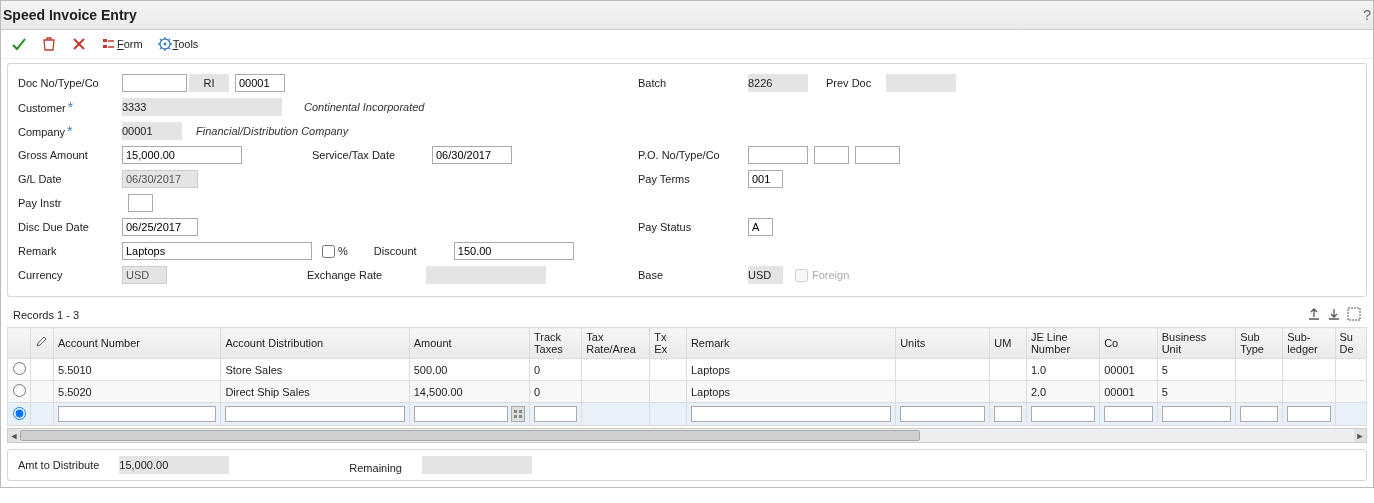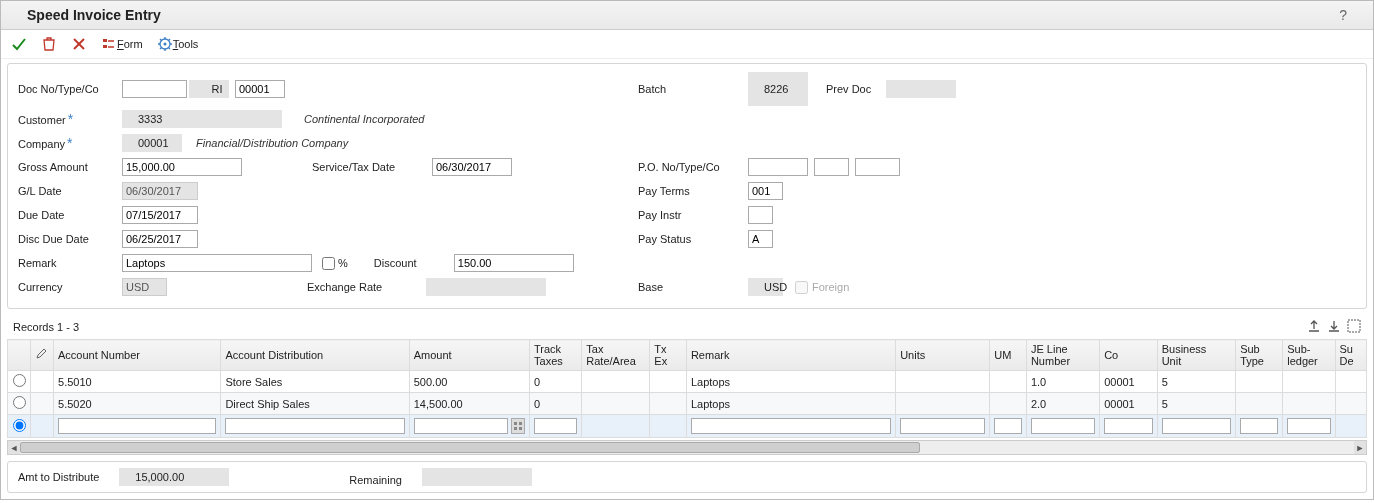--- a/index.html
+++ b/index.html
@@ -1,37 +1,37 @@
 <!DOCTYPE html>
 <html><head>
 <meta charset="utf-8">
 <style>
 * { box-sizing: border-box; margin: 0; padding: 0; }
 body { font-family: Arial, sans-serif; font-size: 11px; background: #fff; color: #222; }
 
 .window { width: 1374px; border: 1px solid #bbb; }
-.titlebar { background: linear-gradient(#f4f4f4,#e9e9e9); border-bottom: 1px solid #ccc; padding: 6px 26px; display: flex; justify-content: space-between; align-items: center; }
+.titlebar { background: linear-gradient(#f4f4f4,#e9e9e9); border-bottom: 1px solid #ccc; padding: 6px 2px; display: flex; justify-content: space-between; align-items: center; }
 .titlebar h1 { font-size: 14px; font-weight: bold; }
 .help-icon { font-size: 14px; color: #666; cursor: pointer; }
 
 .toolbar { padding: 6px 10px; display: flex; gap: 14px; align-items: center; border-bottom: 1px solid #eee; }
 .tb-btn { cursor: pointer; display: inline-flex; align-items: center; }
 .tb-btn .u { text-decoration: underline; }
 svg.ico { width: 16px; height: 16px; }
 
 .form-area { padding: 8px 10px; border: 1px solid #d5d5d5; margin: 4px 6px; border-radius: 3px; }
 .row { display: flex; align-items: center; min-height: 22px; margin-bottom: 2px; }
 .col-l { width: 620px; display: flex; align-items: center; }
 .col-r { width: 700px; display: flex; align-items: center; }
 .lbl { width: 104px; display: inline-block; }
 .lbl2 { width: 110px; display: inline-block; }
 .asterisk { color: #3b7fc4; font-size: 14px; margin-left: 2px; }
 input.txt { border: 1px solid #aaa; height: 18px; padding: 1px 3px; font-size: 11px; }
 input.txt[readonly] { background: #e4e4e4; color: #555; border: 1px solid #ccc; }
-.shade { background: #e4e4e4; display: inline-flex; align-items: center; padding-left: 16px; }
+.shade { background: #e4e4e4; display: inline-flex; align-items: center; padding-left: 0; }
 .italic { font-style: italic; color: #333; }
 .chk { width: 13px; height: 13px; }
 
 
 .grid-wrap { margin: 6px 6px 2px 6px; }
 .grid-hdr { display: flex; justify-content: space-between; align-items: center; padding: 4px 6px; }
 .grid-tools { display: flex; gap: 6px; }
 .grid-tools svg { width: 14px; height: 14px; cursor: pointer; }
 table.grid { width: 100%; border-collapse: collapse; table-layout: fixed; }
 table.grid th, table.grid td { border: 1px solid #dcdcdc; font-size: 11px; font-weight: normal; padding: 3px 4px; height: 22px; overflow: hidden; white-space: nowrap; }
@@ -108,21 +108,21 @@
 
     <div class="row">
       <div class="col-l">
         <span class="lbl">Doc No/Type/Co</span>
         <input class="txt" style="width: 65px;" value="">
         <span class="shade" style="width:40px;height:18px;margin-left:2px;justify-content:center">RI</span>
         <input class="txt" style="width: 50px; margin-left: 6px;" value="00001">
       </div>
       <div class="col-r">
         <span class="lbl2">Batch</span>
-        <span class="shade" style="width:60px;height:34px">8226</span>
+        <span class="shade" style="width:60px;height:18px">8226</span>
         <span style="margin-left:18px;width:60px">Prev Doc</span>
         <span class="shade" style="width:70px;height:18px"></span>
       </div>
     </div>
 
     <div class="row">
       <div class="col-l">
         <span class="lbl"><span>Customer</span><span class="asterisk">*</span></span>
         <span class="shade" style="width:160px;height:18px">3333</span>
         <span class="italic" style="margin-left:22px">Continental Incorporated</span>
@@ -161,24 +161,20 @@
         <span class="lbl">G/L Date</span>
         <input class="txt" style="width: 76px;" readonly="" value="06/30/2017">
       </div>
       <div class="col-r">
         <span class="lbl2">Pay Terms</span>
         <input class="txt" style="width: 35px;" value="001">
       </div>
     </div>
 
     <div class="row">
-      <div class="col-l">
-        <span class="lbl">Due Date</span>
-        <input class="txt" style="width: 76px;" value="07/15/2017">
-      </div>
       <div class="col-r">
         <span class="lbl2">Pay Instr</span>
         <input class="txt" style="width: 25px;" value="">
       </div>
     </div>
 
     <div class="row">
       <div class="col-l">
         <span class="lbl">Disc Due Date</span>
         <input class="txt" style="width: 76px;" value="06/25/2017">

